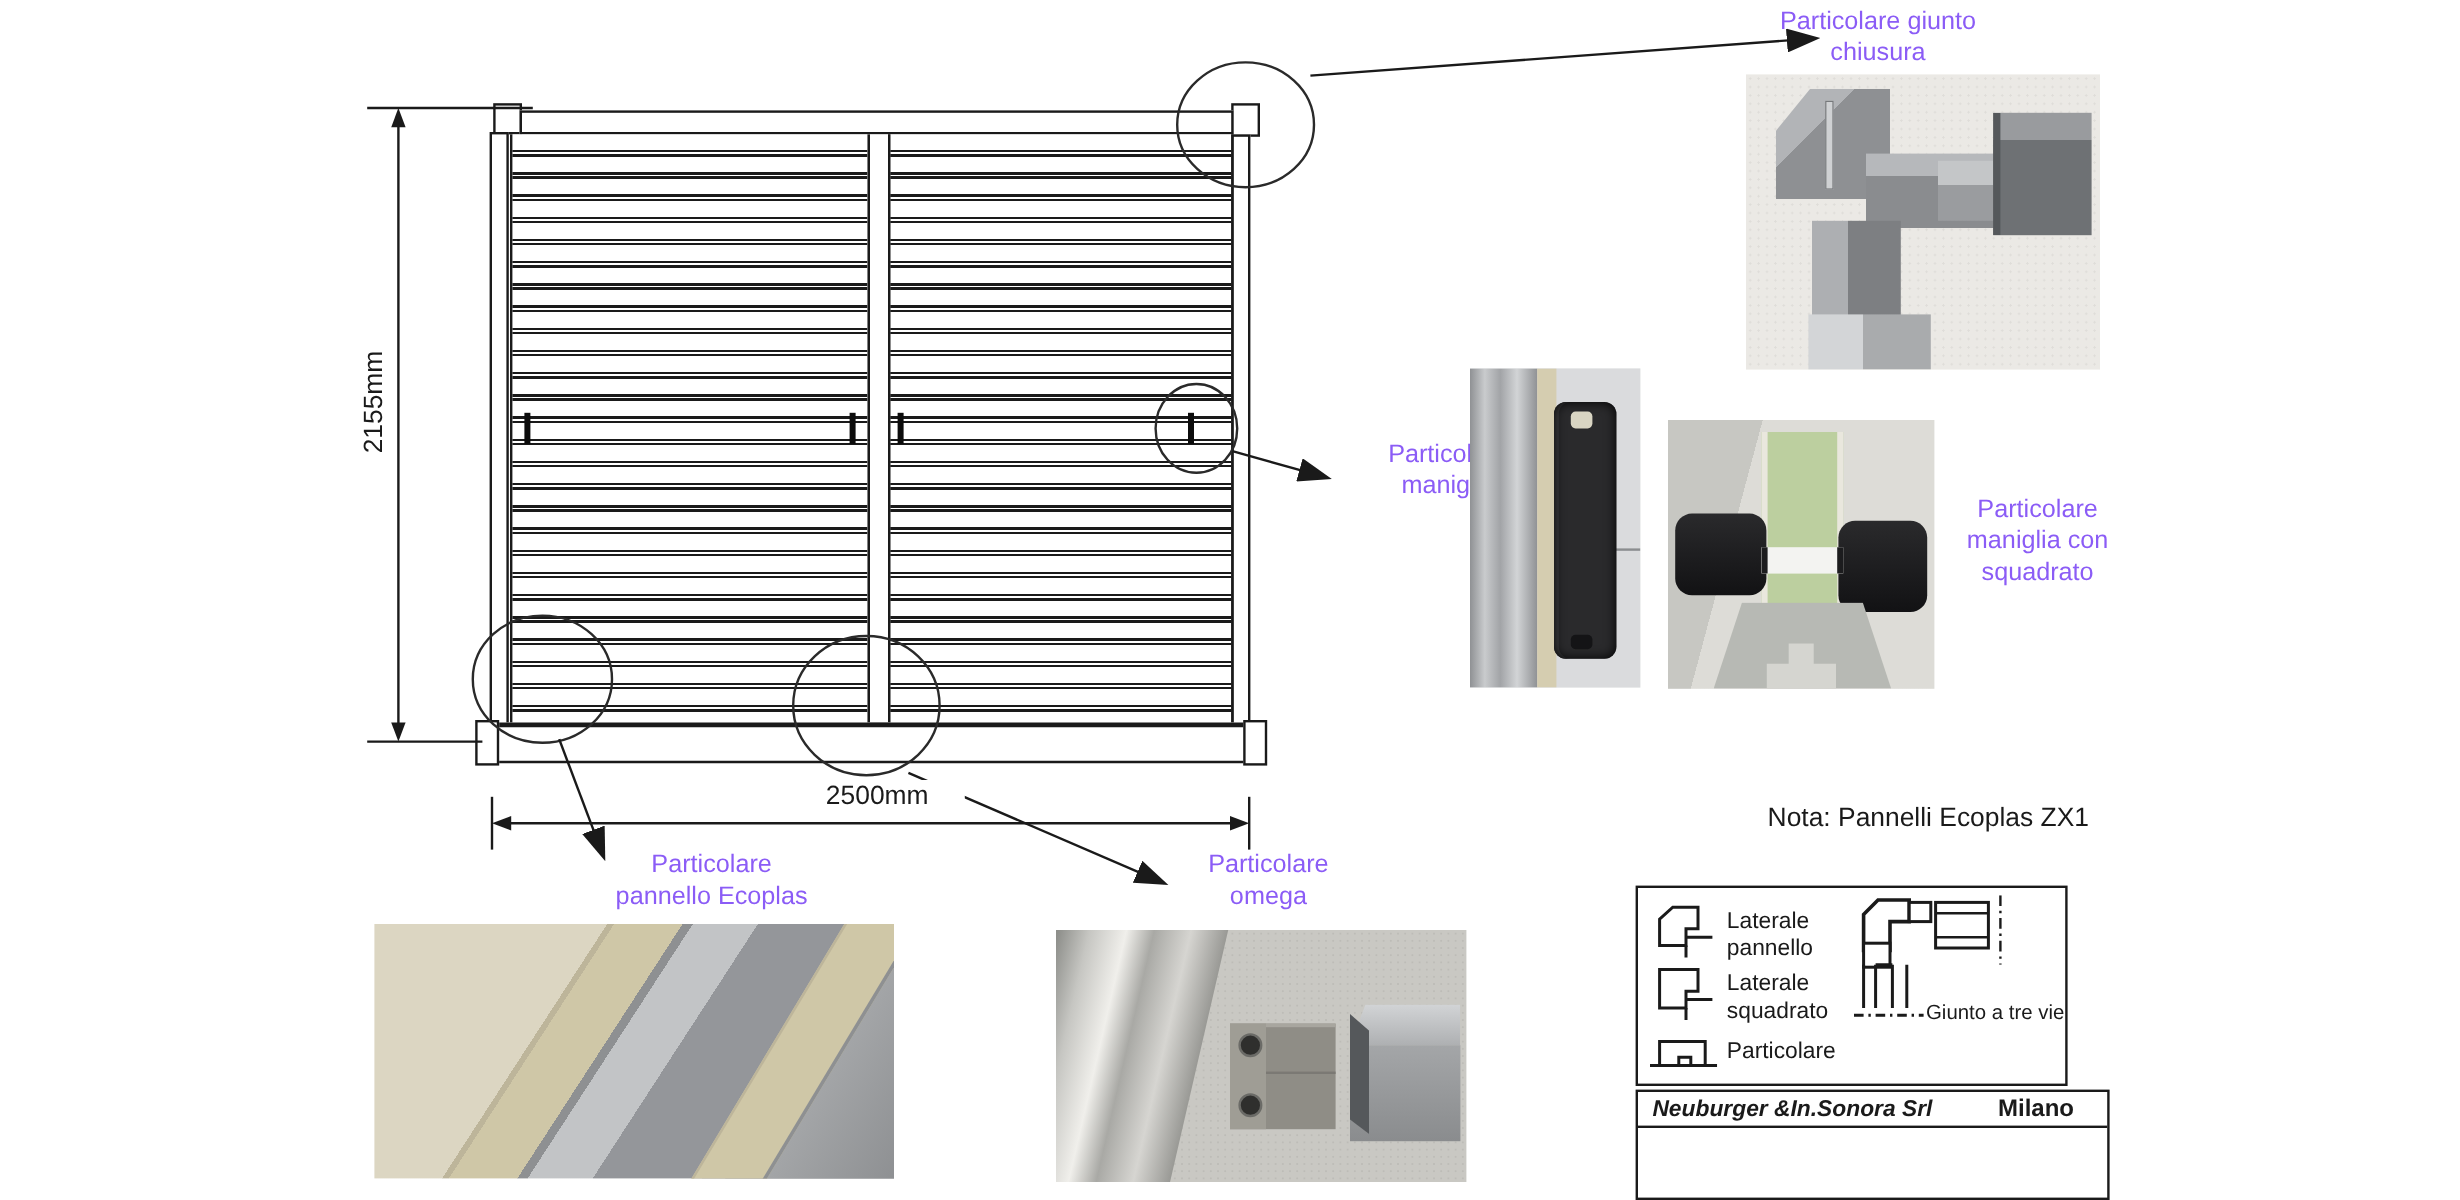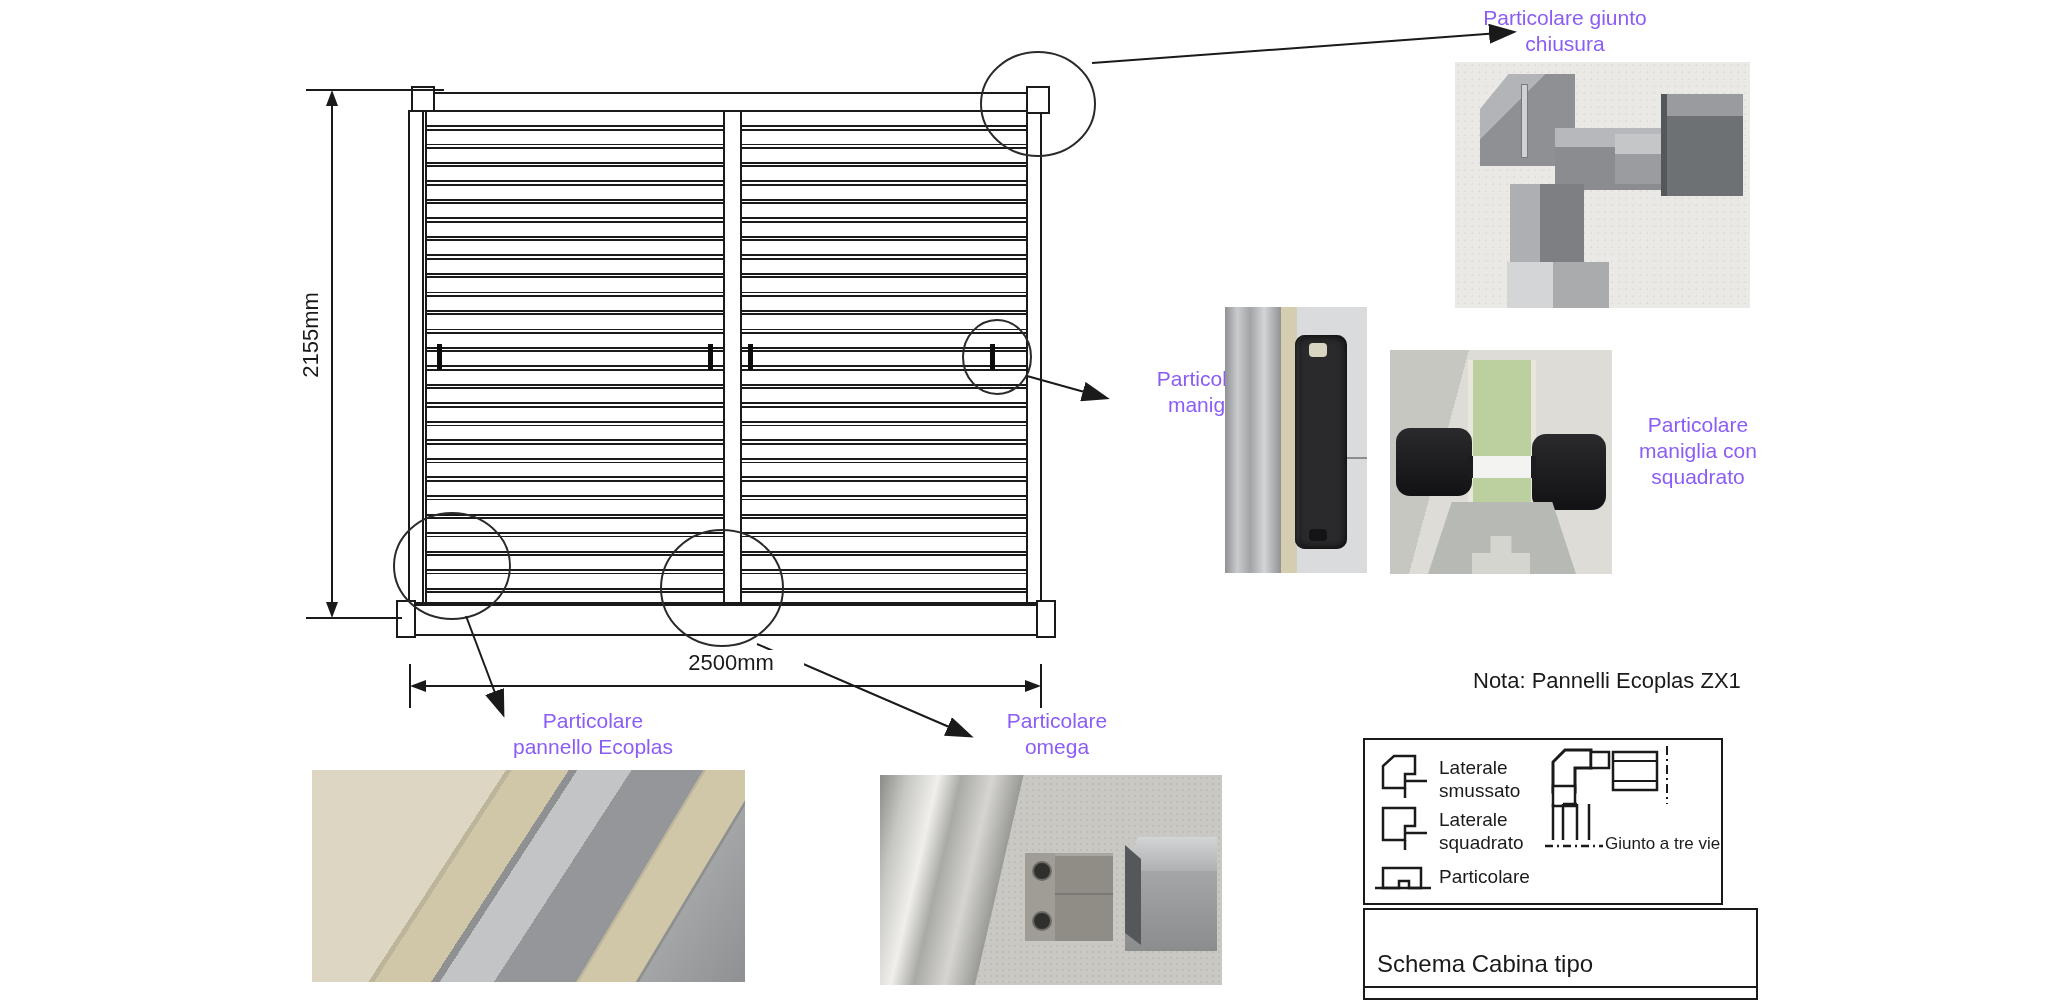--- a/index.html
+++ b/index.html
@@ -132,37 +132,38 @@
       <path d="M2,15 L46,15 M2,35 L46,35" fill="none" stroke="#1a1a1a" stroke-width="2"></path>
       <path d="M56,0 L56,58" fill="none" stroke="#1a1a1a" stroke-width="2" stroke-dasharray="9 4 2 4"></path>
     </svg>
     <svg class="abs" style="left:180px;top:62px;" width="60" height="52" viewBox="0 0 60 52">
       <path d="M8,2 L8,38 M18,2 L18,38 M18,2 L32,2 M32,2 L32,38 M44,2 L44,38" fill="none" stroke="#1a1a1a" stroke-width="2.5"></path>
       <path d="M0,44 L58,44" fill="none" stroke="#1a1a1a" stroke-width="2.5" stroke-dasharray="8 4 2 4"></path>
     </svg>
 
     <div class="legend-label" style="left:74px;top:16px;">
       <span style="display:block">Laterale</span>
-      <span style="display:block">smussato</span>
+      <span style="display:block">pannello</span>
     </div>
     <div class="legend-label" style="left:74px;top:68px;">
       <span style="display:block">Laterale</span>
       <span style="display:block">squadrato</span>
     </div>
     <div class="legend-label" style="left:74px;top:125px;">
       <span style="display:block">Particolare</span>
     </div>
     <div class="legend-label" style="left:240px;top:92px;font-size:17px;">
       <span>Giunto a tre vie</span>
     </div>
   </div>
 
   <div class="box" style="left:1363px;top:908px;width:395px;height:92px;">
-    <div class="abs" style="left:0;top:30px;width:100%;height:48px;border-bottom:2px solid #1a1a1a;box-sizing:border-box;">
-      <span class="abs" style="left:12px;top:10px;font-size:24px;">Schema Cabina tipo</span>
+    <div class="abs" style="left:0;top:0;width:100%;height:30px;border-bottom:2px solid #1a1a1a;box-sizing:border-box;">
+      <span class="abs" style="left:12px;top:4px;font-size:19px;font-weight:bold;font-style:italic;">Neuburger &amp;In.Sonora Srl</span>
+      <span class="abs" style="left:300px;top:3px;font-size:20px;font-weight:bold;">Milano</span>
     </div>
   </div>
 
   <div class="photo" style="left:1455px;top:62px;width:295px;height:246px;background:#ebe9e5;background-image:radial-gradient(#dfddd9 1px,transparent 1px);background-size:7px 7px;">
     <div class="ph" style="left:25px;top:12px;width:95px;height:92px;background:linear-gradient(135deg,#b2b4b7 0 35%,#8e9093 35% 100%);clip-path:polygon(0 38%,30% 0,100% 0,100% 100%,0 100%);"></div>
     <div class="ph" style="left:66px;top:22px;width:5px;height:72px;background:#cfd1d3;border:1px solid #77797c;"></div>
     <div class="ph" style="left:100px;top:66px;width:138px;height:62px;background:linear-gradient(180deg,#b6b8bb 0 30%,#8a8c8f 30% 100%);"></div>
     <div class="ph" style="left:160px;top:72px;width:50px;height:50px;background:linear-gradient(180deg,#c4c6c8 0 40%,#9a9c9f 40% 100%);"></div>
     <div class="ph" style="left:55px;top:122px;width:74px;height:122px;background:linear-gradient(90deg,#adafb2 0 40%,#7d7f82 40% 100%);"></div>
     <div class="ph" style="left:206px;top:32px;width:82px;height:102px;background:linear-gradient(180deg,#999b9e 0 22%,#6e7174 22% 100%);box-shadow:inset 6px 0 0 #55585b;"></div>

